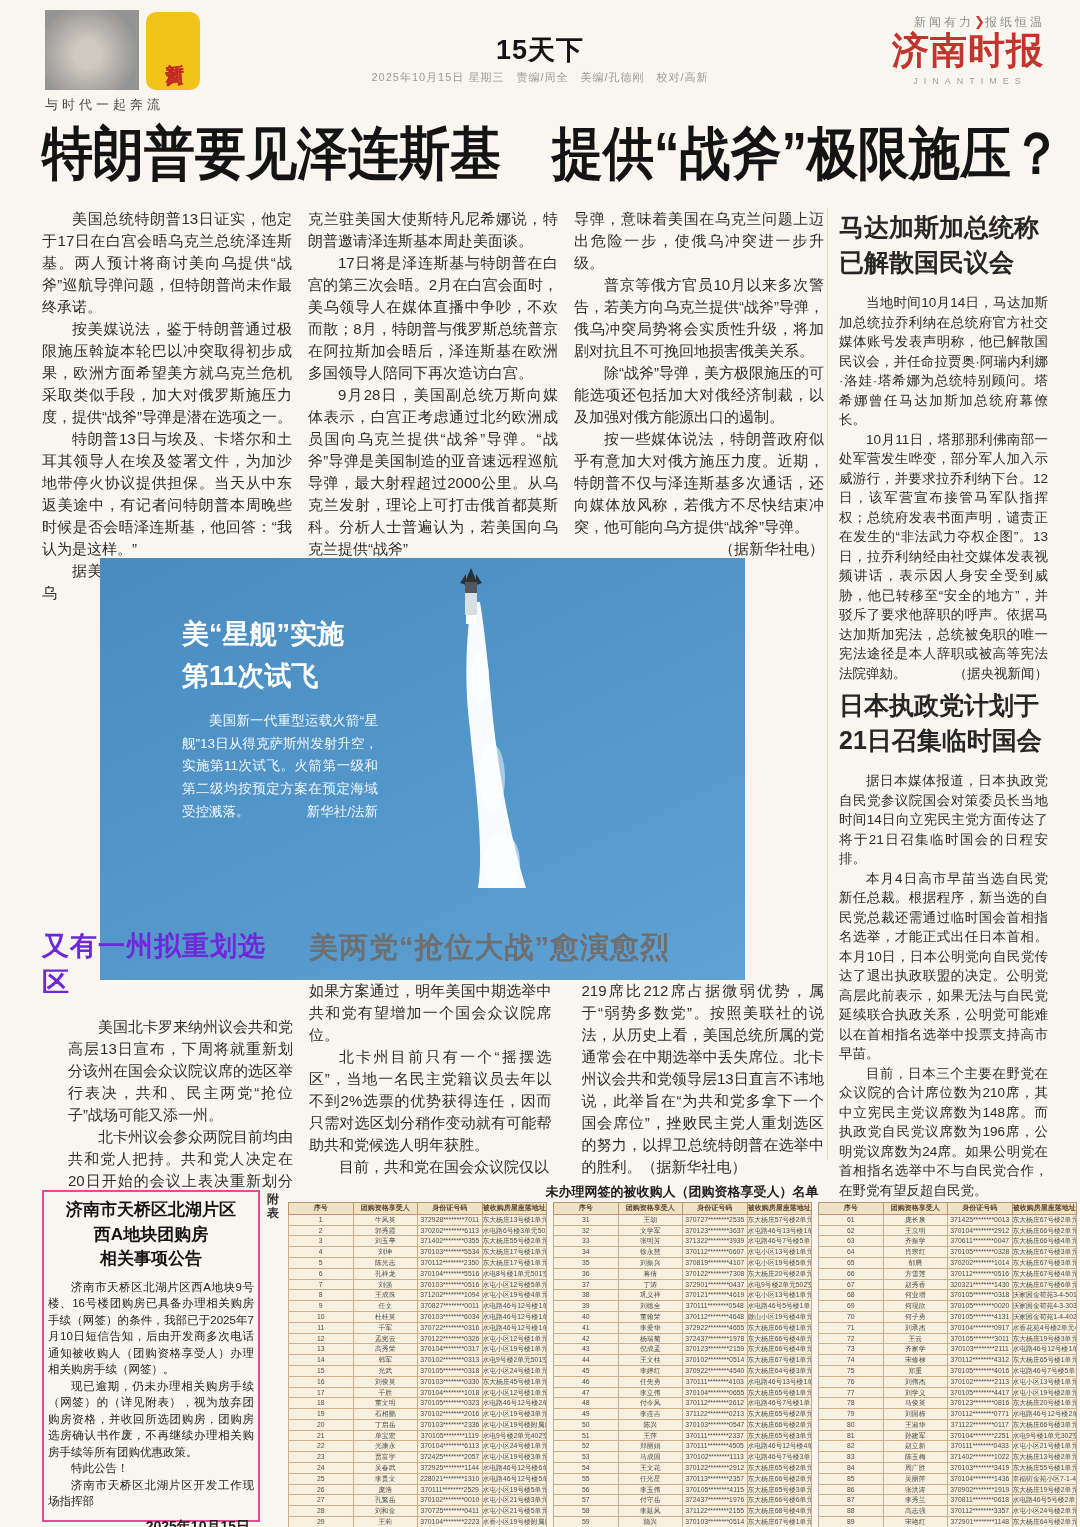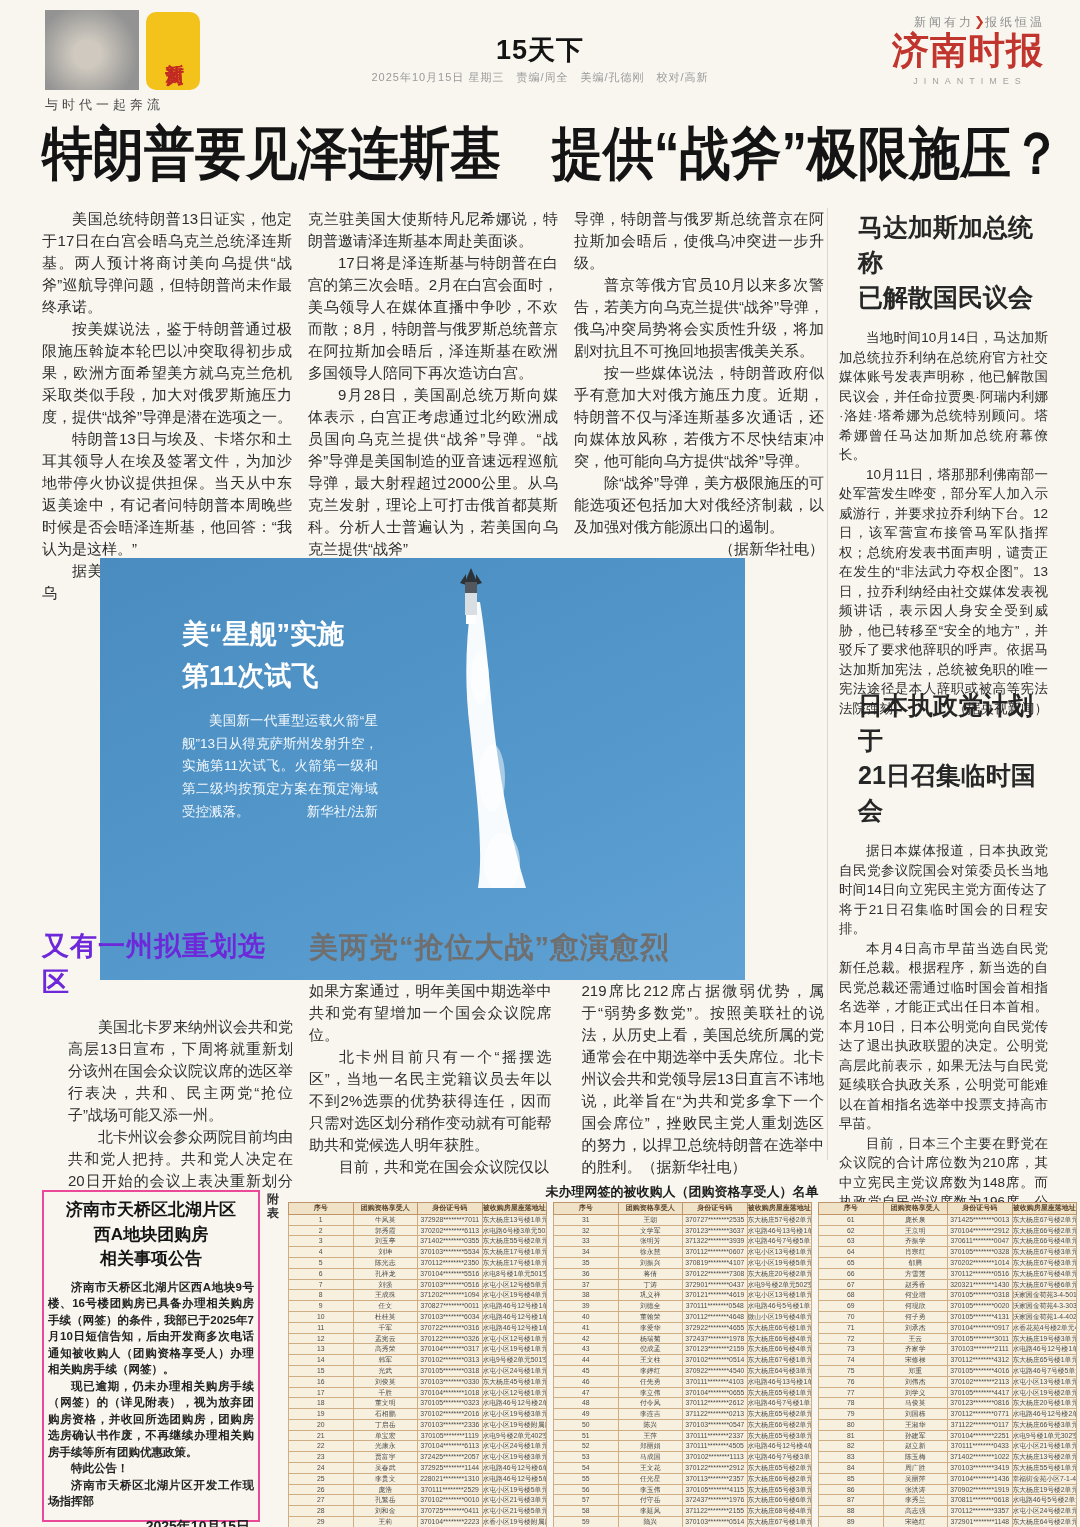--- a/index.html
+++ b/index.html
@@ -30,21 +30,21 @@
   .para{margin:0;text-indent:2em;}
   .para.ni{text-indent:0;}
   .para.right{text-indent:0;text-align:right;}
   .src-float{float:right;}
 
   
   .vrule{position:absolute;left:827px;top:208px;width:1px;height:952px;background:#ddd7cb;}
   .sb{position:absolute;left:839px;width:209px;}
   .sb1{top:210px;}
   .sb2{top:688px;}
-  .sb-title{font-size:25px;font-weight:900;color:#262626;line-height:1.4;margin-bottom:13px;margin-left:19px;}
+  .sb-title{font-size:25px;font-weight:900;color:#262626;line-height:1.4;margin-bottom:13px;}
   .sb-body{font-size:13.5px;line-height:19.5px;text-align:justify;color:#2d2d2d;}
 
   
   .photo{position:absolute;left:100px;top:558px;width:645px;height:422px;overflow:hidden;
          background:linear-gradient(155deg,#4a8cbf 0%,#5397cb 55%,#60a2d4 100%);}
   .photo svg{position:absolute;left:0;top:0;}
   .photo-title{position:absolute;left:82px;top:56px;font-size:27px;font-weight:800;color:#ffffff;line-height:1.55;}
   .photo-cap{position:absolute;left:82px;top:152px;width:196px;font-size:13.5px;line-height:1.68;
              color:#f3f8fc;text-align:justify;}
 
@@ -53,21 +53,21 @@
   .ll-title{font-size:27px;font-weight:900;color:#6d28d9;letter-spacing:1px;margin:0 0 16px;}
   .ll-body{font-size:15px;line-height:22px;text-align:justify;margin-left:26px;}
   .lm-title{position:absolute;left:309px;top:928px;font-size:29px;font-weight:900;color:#6f6f6f;letter-spacing:1px;}
   .lower-cols{position:absolute;left:309px;top:980px;width:515px;display:flex;gap:30px;}
   .lower-cols .col{font-size:15px;line-height:22px;}
 
   
   .notice{position:absolute;left:42px;top:1190px;width:218px;height:332px;border:2px solid #ec4899;
           box-sizing:border-box;padding:6px 4px;background:#f9f6ef;}
   .notice-title{font-size:17px;font-weight:900;color:#141414;text-align:center;line-height:1.45;margin-bottom:7px;}
-  .notice-body .para{font-size:11.5px;line-height:16.5px;text-align:justify;color:#222;font-weight:bold;}
+  .notice-body .para{font-size:11.5px;line-height:16.5px;text-align:justify;color:#222;}
   .notice-body .notice-date{font-size:14px;font-weight:bold;text-align:right;text-indent:0;margin-top:8px;padding-right:4px;}
   .fubiao{position:absolute;left:266px;top:1192px;width:14px;font-size:12px;font-weight:bold;color:#333;line-height:14px;text-align:center;}
 
   
   .roster-title{position:absolute;left:286px;top:1183px;width:792px;text-align:center;
                 font-size:13px;font-weight:800;color:#1d1d1d;}
   .roster-groups{position:absolute;left:288px;top:1202px;display:flex;gap:6px;}
   .roster-groups table{border-collapse:collapse;table-layout:fixed;width:259px;background:#f8f0de;}
   .roster-groups th{background:#f0e2c6;border:1px solid #bf9468;font-size:7px;font-weight:bold;
                     color:#5c452c;padding:1px 0;line-height:1.25;}
@@ -101,24 +101,24 @@
         <p class="para">按美媒说法，鉴于特朗普通过极限施压斡旋本轮巴以冲突取得初步成果，欧洲方面希望美方就乌克兰危机采取类似手段，加大对俄罗斯施压力度，提供“战斧”导弹是潜在选项之一。</p>
         <p class="para">特朗普13日与埃及、卡塔尔和土耳其领导人在埃及签署文件，为加沙地带停火协议提供担保。当天从中东返美途中，有记者问特朗普本周晚些时候是否会晤泽连斯基，他回答：“我认为是这样。”</p>
         <p class="para">据美国全国广播公司同日报道，乌</p>
       </div>
     <div class="col">
         <p class="para ni">克兰驻美国大使斯特凡尼希娜说，特朗普邀请泽连斯基本周赴美面谈。</p>
         <p class="para">17日将是泽连斯基与特朗普在白宫的第三次会晤。2月在白宫会面时，美乌领导人在媒体直播中争吵，不欢而散；8月，特朗普与俄罗斯总统普京在阿拉斯加会晤后，泽连斯基在欧洲多国领导人陪同下再次造访白宫。</p>
         <p class="para">9月28日，美国副总统万斯向媒体表示，白宫正考虑通过北约欧洲成员国向乌克兰提供“战斧”导弹。“战斧”导弹是美国制造的亚音速远程巡航导弹，最大射程超过2000公里。从乌克兰发射，理论上可打击俄首都莫斯科。分析人士普遍认为，若美国向乌克兰提供“战斧”</p>
       </div>
     <div class="col">
-        <p class="para ni">导弹，特朗普与俄罗斯总统普京在阿拉斯加会晤后，使俄乌冲突进一步升级。</p>
+        <p class="para ni">导弹，意味着美国在乌克兰问题上迈出危险一步，使俄乌冲突进一步升级。</p>
         <p class="para">普京等俄方官员10月以来多次警告，若美方向乌克兰提供“战斧”导弹，俄乌冲突局势将会实质性升级，将加剧对抗且不可挽回地损害俄美关系。</p>
+        <p class="para">除“战斧”导弹，美方极限施压的可能选项还包括加大对俄经济制裁，以及加强对俄方能源出口的遏制。</p>
         <p class="para">按一些媒体说法，特朗普政府似乎有意加大对俄方施压力度。近期，特朗普不仅与泽连斯基多次通话，还向媒体放风称，若俄方不尽快结束冲突，他可能向乌方提供“战斧”导弹。</p>
-        <p class="para">除“战斧”导弹，美方极限施压的可能选项还包括加大对俄经济制裁，以及加强对俄方能源出口的遏制。</p>
         <p class="para right">（据新华社电）</p>
       </div>
   </div>
 
   <div class="vrule"></div>
   <div class="sb sb1">
     <div class="sb-title">
         <div>马达加斯加总统称</div>
         <div>已解散国民议会</div>
       </div>

